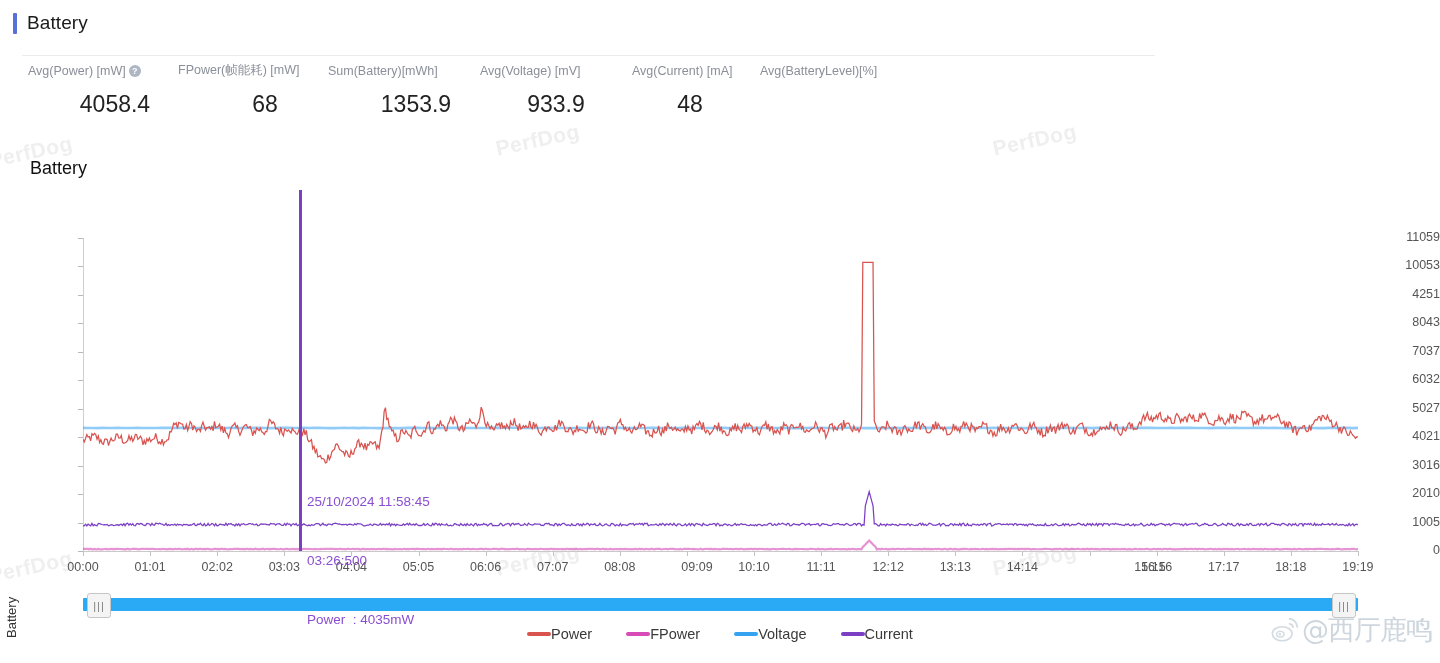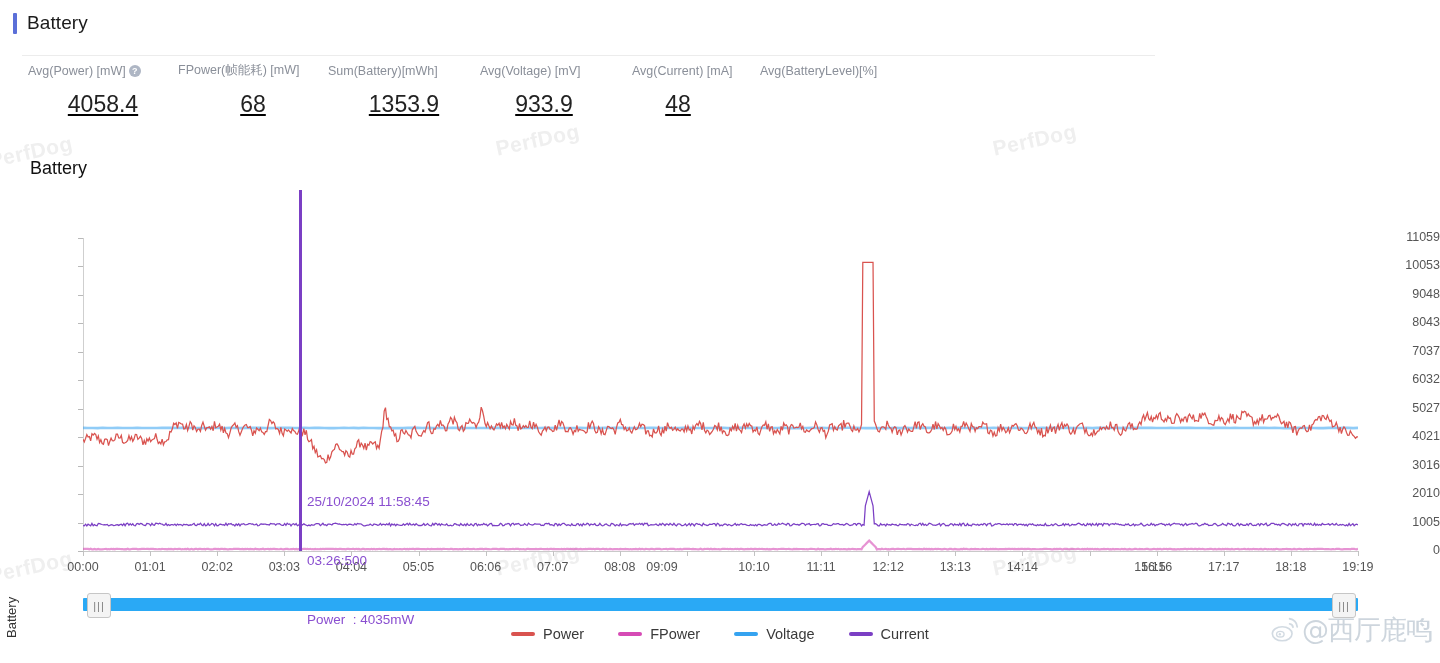--- a/index.html
+++ b/index.html
@@ -12,21 +12,21 @@
   }
   
   #page-title-row{position:absolute;left:0;top:8px;height:30px;display:flex;align-items:center;}
   #title-accent{width:4px;height:21px;background:#5b6fd8;margin-left:13px;border-radius:1px;}
   #page-title{margin-left:10px;font-size:19px;color:#1b1b1b;letter-spacing:.1px;}
   #header-sep{position:absolute;left:22px;top:55px;width:1133px;height:1px;background:#ececec;}
 
   
   #metrics{position:absolute;left:0;top:62px;width:1440px;}
   #metric-labels{display:flex;padding-left:28px;}
-  #metric-values{display:flex;padding-left:28px;margin-top:12px;text-decoration:underline;}
+  #metric-values{display:flex;padding-left:40px;margin-top:12px;}
   .metric-label{font-size:12.5px;color:#8a8f99;white-space:nowrap;display:flex;align-items:center;}
   .metric-value{font-size:23px;color:#222;text-align:center;}
   .m0{width:150px;} .m1{width:150px;} .m2{width:152px;}
   .m3{width:152px;} .m4{width:128px;} .m5{width:140px;}
   .metric-label.m0{padding-left:0;} 
   .metric-value.m0{width:150px;}
   .metric-value.m1{width:150px;}
   .metric-value.m2{width:152px;}
   .metric-value.m3{width:152px;}
   .metric-value.m4{width:128px;}
@@ -61,21 +61,21 @@
   
   #scrollbar{position:absolute;left:83px;top:598px;width:1275px;height:13px;background:#2aa9f5;border-radius:1px;}
   .sb-handle{position:absolute;top:-5px;width:22px;height:23px;background:#f4f4f4;
     border:1px solid #c6c6c6;border-radius:3px;display:flex;align-items:center;justify-content:center;}
   .sb-handle span{font-size:11px;color:#7e7e7e;letter-spacing:1px;}
   #sb-left{left:4px;}
   #sb-right{left:1249px;}
 
   
   #legend{position:absolute;left:0;top:626px;width:1440px;display:flex;justify-content:center;gap:34px;}
-  .legend-item{display:flex;align-items:center;gap:8px;}
+  .legend-item{display:flex;align-items:center;gap:0;}
   .legend-swatch{width:24px;height:4px;border-radius:2px;}
   .legend-label{font-size:14.5px;color:#3a3a3a;}
 
   
   .wm{position:absolute;color:#efefef;font-size:21px;font-weight:bold;
     transform:rotate(-12deg);user-select:none;letter-spacing:.5px;}
   
   #weibo{position:absolute;right:8px;top:612px;display:flex;align-items:center;gap:2px;opacity:.82;}
   #weibo-logo{width:30px;height:30px;color:#c9d3dc;}
   #weibo-text{font-size:27px;color:#c3cdd6;font-family:"DejaVu Sans",sans-serif;letter-spacing:-1px;}
@@ -138,21 +138,21 @@
         <div class="ytick" style="top: 199.195px;">4021</div>
         <div class="ytick-mark" style="top: 199.195px;"></div>
         <div class="ytick" style="top: 170.722px;">5027</div>
         <div class="ytick-mark" style="top: 170.722px;"></div>
         <div class="ytick" style="top: 142.278px;">6032</div>
         <div class="ytick-mark" style="top: 142.278px;"></div>
         <div class="ytick" style="top: 113.834px;">7037</div>
         <div class="ytick-mark" style="top: 113.834px;"></div>
         <div class="ytick" style="top: 85.3611px;">8043</div>
         <div class="ytick-mark" style="top: 85.3611px;"></div>
-        <div class="ytick" style="top: 56.9168px;">9048</div>
+        <div class="ytick" style="top: 56.9168px;">4251</div>
         <div class="ytick-mark" style="top: 56.9168px;"></div>
         <div class="ytick" style="top: 28.4726px;">10053</div>
         <div class="ytick-mark" style="top: 28.4726px;"></div>
         <div class="ytick" style="top: 0px;">11059</div>
         <div class="ytick-mark" style="top: 0px;"></div>
       </div>
     <div id="x-ticks">
         <div class="xtick-mark" style="left: 83px;"></div>
         <div class="xtick" style="left: 83px;">00:00</div>
         <div class="xtick-mark" style="left: 150.1px;"></div>
@@ -165,21 +165,21 @@
         <div class="xtick" style="left: 351.4px;">04:04</div>
         <div class="xtick-mark" style="left: 418.5px;"></div>
         <div class="xtick" style="left: 418.5px;">05:05</div>
         <div class="xtick-mark" style="left: 485.6px;"></div>
         <div class="xtick" style="left: 485.6px;">06:06</div>
         <div class="xtick-mark" style="left: 552.7px;"></div>
         <div class="xtick" style="left: 552.7px; text-align: right;">07:07</div>
         <div class="xtick-mark" style="left: 619.8px;"></div>
         <div class="xtick" style="left: 619.8px;">08:08</div>
         <div class="xtick-mark" style="left: 686.9px;"></div>
-        <div class="xtick" style="left: 662px;">09:09</div>
+        <div class="xtick" style="left: 697px;">09:09</div>
         <div class="xtick-mark" style="left: 754px;"></div>
         <div class="xtick" style="left: 754px;">10:10</div>
         <div class="xtick-mark" style="left: 821.1px;"></div>
         <div class="xtick" style="left: 821.1px;">11:11</div>
         <div class="xtick-mark" style="left: 888.2px;"></div>
         <div class="xtick" style="left: 888.2px;">12:12</div>
         <div class="xtick-mark" style="left: 955.3px;"></div>
         <div class="xtick" style="left: 955.3px;">13:13</div>
         <div class="xtick-mark" style="left: 1022.4px;"></div>
         <div class="xtick" style="left: 1022.4px;">14:14</div>

